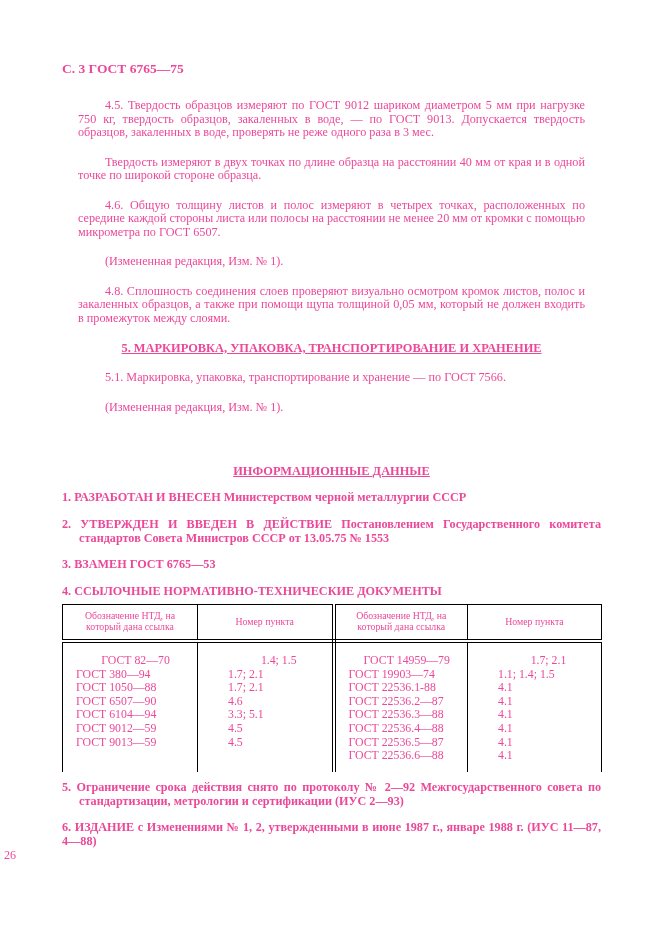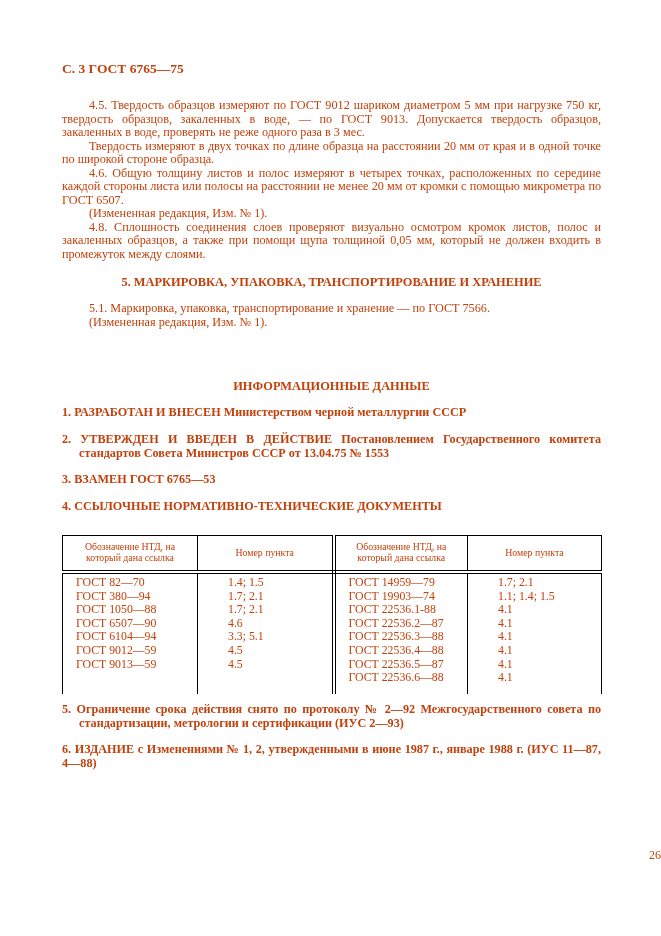--- a/index.html
+++ b/index.html
@@ -1,63 +1,64 @@
 <!DOCTYPE html>
 <html><head>
 <meta charset="utf-8">
 <style>
   html, body { margin:0; padding:0; background:#e8e8e8; }
   .page {
     position:relative;
     width:661px; height:936px;
     margin:0 auto;
     background:#ffffff;
-    color:#c2410c;
+    color:#ec4899;
     font-family:"Liberation Serif", serif;
     box-sizing:border-box;
     padding:62px 60px 0 62px;
     overflow:hidden;
   }
   .running-header {
     font-weight:bold;
     font-size:13.5px;
     line-height:14px;
     margin:0 0 23px 0;
   }
   p.body {
-    margin:0;
+    margin:16px;
     font-size:12.2px;
     line-height:13.5px;
     text-align:justify;
     text-indent:27px;
   }
   p.note { font-weight:normal; }
   h2.center {
     font-size:12.4px;
     line-height:14px;
     font-weight:bold;
     text-align:center;
     margin:14px 0 13px 0;
+    text-decoration:underline;
   }
   h2.info-heading { margin:50px 0 2px 0; }
   p.info-item {
     margin:13px 0 0 0;
     font-weight:bold;
     font-size:12.2px;
     line-height:13.8px;
     text-align:justify;
     padding-left:17px;
     text-indent:-17px;
   }
   p.info-item.no-hang { padding-left:0; text-indent:0; }
   table.refs {
     border-collapse:collapse;
     table-layout:fixed;
     width:539px;
-    margin-top:21px;
+    margin-top:5px;
     border:1px solid #000;
     border-bottom:none;
   }
   table.refs th {
     font-weight:normal;
     font-size:9.8px;
     line-height:11.5px;
     text-align:center;
     vertical-align:middle;
     padding:5px 10px 6px 10px;
@@ -68,54 +69,54 @@
     line-height:13.6px;
     vertical-align:top;
     padding:0 2px 0 13px;
     white-space:nowrap;
     overflow:hidden;
   }
   table.refs .c1 { border-right:1px solid #000; }
   table.refs .c2 { border-right:4px double #000; }
   table.refs .c3 { border-right:1px solid #000; }
   table.refs td.c2, table.refs td.c4 { padding-left:30px; }
-  table.refs tr.first td { padding-top:2px; }
+  table.refs tr.first td { padding-top:11px;text-align:center; }
   table.refs tr.spacer td { height:9px; padding:0; }
   .page-number {
     position:absolute;
-    left:16px; right:0;
+    left:4px; right:0;
     bottom:74px;
-    text-align:right;
+    text-align:left;
     font-size:12px;
     line-height:13px;
   }
   .info-wrap { margin-top:0; }
 </style>
 </head>
 <body>
 
 <div class="page">
 
   <div class="running-header">С. 3 ГОСТ 6765—75</div>
 
   <p class="body">4.5. Твердость образцов измеряют по ГОСТ 9012 шариком диаметром 5 мм при нагрузке 750 кг, твердость образцов, закаленных в воде, — по ГОСТ 9013. Допускается твердость образцов, закаленных в воде, проверять не реже одного раза в 3 мес.</p>
-  <p class="body">Твердость измеряют в двух точках по длине образца на расстоянии 20 мм от края и в одной точке по широкой стороне образца.</p>
+  <p class="body">Твердость измеряют в двух точках по длине образца на расстоянии 40 мм от края и в одной точке по широкой стороне образца.</p>
   <p class="body">4.6. Общую толщину листов и полос измеряют в четырех точках, расположенных по середине каждой стороны листа или полосы на расстоянии не менее 20 мм от кромки с помощью микрометра по ГОСТ 6507.</p>
   <p class="body note">(Измененная редакция, Изм. № 1).</p>
   <p class="body">4.8. Сплошность соединения слоев проверяют визуально осмотром кромок листов, полос и закаленных образцов, а также при помощи щупа толщиной 0,05 мм, который не должен входить в промежуток между слоями.</p>
 
   <h2 class="center">5. МАРКИРОВКА, УПАКОВКА, ТРАНСПОРТИРОВАНИЕ И ХРАНЕНИЕ</h2>
   <p class="body">5.1. Маркировка, упаковка, транспортирование и хранение — по ГОСТ 7566.</p>
   <p class="body note">(Измененная редакция, Изм. № 1).</p>
 
   <h2 class="center info-heading">ИНФОРМАЦИОННЫЕ ДАННЫЕ</h2>
 
   <div class="info-wrap">
     <p class="info-item">1. РАЗРАБОТАН И ВНЕСЕН Министерством черной металлургии СССР</p>
-    <p class="info-item">2. УТВЕРЖДЕН И ВВЕДЕН В ДЕЙСТВИЕ Постановлением Государственного комитета стандартов Совета Министров СССР от 13.04.75 № 1553</p>
+    <p class="info-item">2. УТВЕРЖДЕН И ВВЕДЕН В ДЕЙСТВИЕ Постановлением Государственного комитета стандартов Совета Министров СССР от 13.05.75 № 1553</p>
     <p class="info-item">3. ВЗАМЕН ГОСТ 6765—53</p>
     <p class="info-item">4. ССЫЛОЧНЫЕ НОРМАТИВНО-ТЕХНИЧЕСКИЕ ДОКУМЕНТЫ</p>
 
     <table class="refs">
       <colgroup>
         <col style="width:135px">
           <col style="width:136px">
           <col style="width:134px">
           <col style="width:134px">
       </colgroup>

